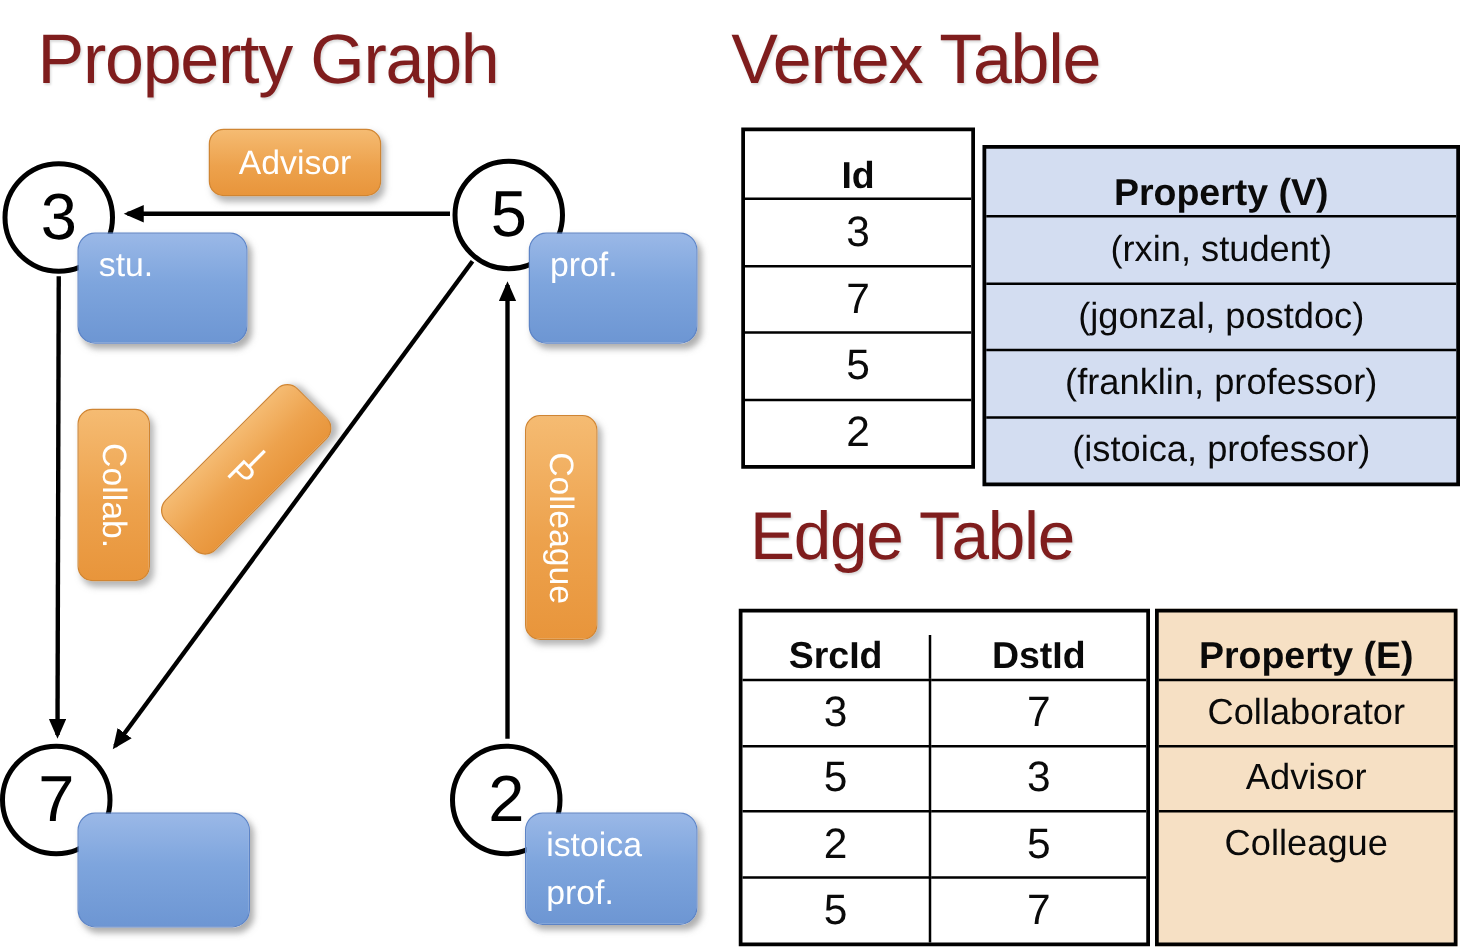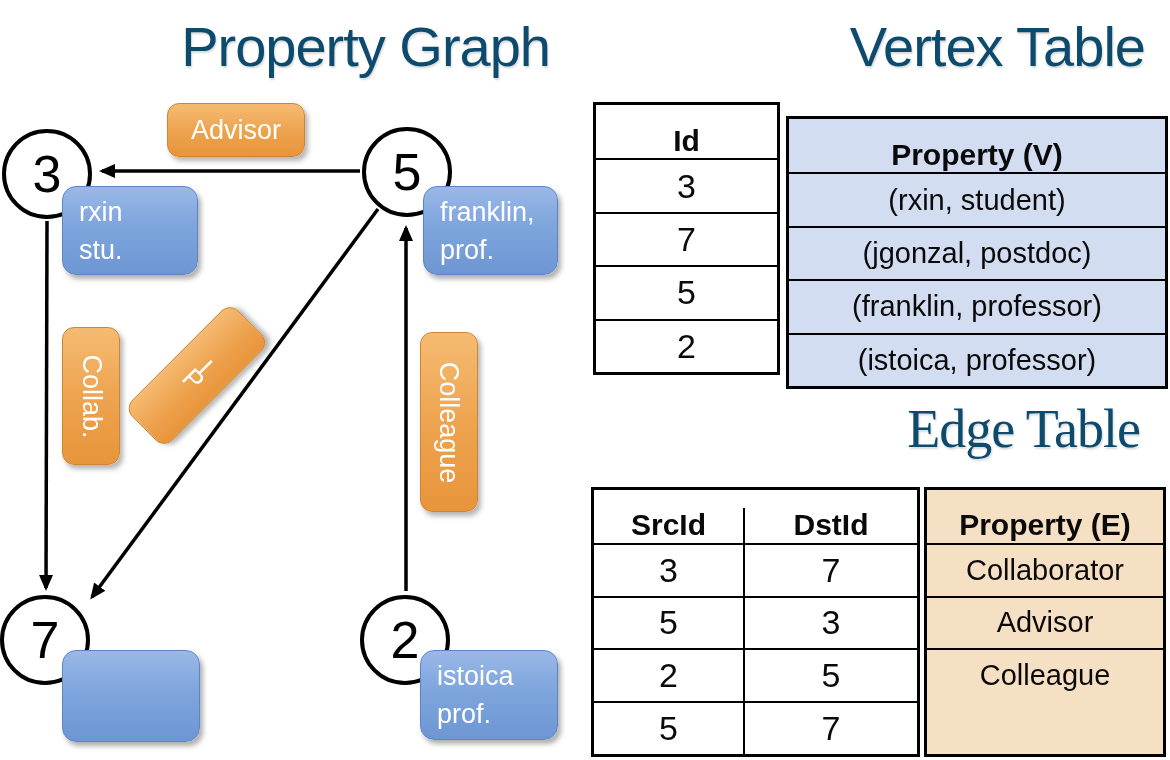--- a/index.html
+++ b/index.html
@@ -2,27 +2,27 @@
 <html><head>
 <meta charset="utf-8">
 <style>
   * { margin:0; padding:0; box-sizing:border-box; }
   html,body { background:#ffffff; }
   #slide {
     position:relative; width:1170px; height:760px; overflow:hidden;
     background:#ffffff; font-family:"Liberation Sans", sans-serif; color:#111;
   }
   .big-title {
-    position:absolute; text-align:right; font-size:56px; font-weight:400;
-    color:#0c4a6e; letter-spacing:-1px; white-space:nowrap;
+    position:absolute; text-align:left; font-size:56px; font-weight:400;
+    color:#7f1d1d; letter-spacing:-1px; white-space:nowrap;
     text-shadow:1px 2px 2px rgba(0,0,0,0.15);
   }
   #graph-title  { left:30px;  width:520px; top:14px; }
   #vertex-title { left:585px; width:560px; top:14px; }
-  #edge-title   { left:600px; width:540px; top:398px; font-size:54px;font-family:Liberation Serif, serif; }
+  #edge-title   { left:600px; width:540px; top:398px; font-size:54px; }
 
   
   #graph-pane { position:absolute; left:0; top:0; width:585px; height:760px; }
   #edges-svg { position:absolute; left:0; top:0; z-index:1; }
 
   .circle-node {
     position:absolute; width:90px; height:90px; border:4px solid #000;
     border-radius:50%; background:#fff; display:flex; align-items:center;
     justify-content:center; font-size:52px; color:#000; z-index:3;
   }
@@ -106,25 +106,23 @@
       <span>5</span>
     </div>
     <div class="circle-node" id="node-7">
       <span>7</span>
     </div>
     <div class="circle-node" id="node-2">
       <span>2</span>
     </div>
 
     <div class="prop-box" id="prop-rxin">
-      <div>rxin</div>
       <div>stu.</div>
     </div>
     <div class="prop-box" id="prop-franklin">
-      <div>franklin,</div>
       <div>prof.</div>
     </div>
     <div class="prop-box" id="prop-jgonzal">
     </div>
     <div class="prop-box" id="prop-istoica">
       <div>istoica</div>
       <div>prof.</div>
     </div>
 
     <div class="edge-box" id="label-advisor">

